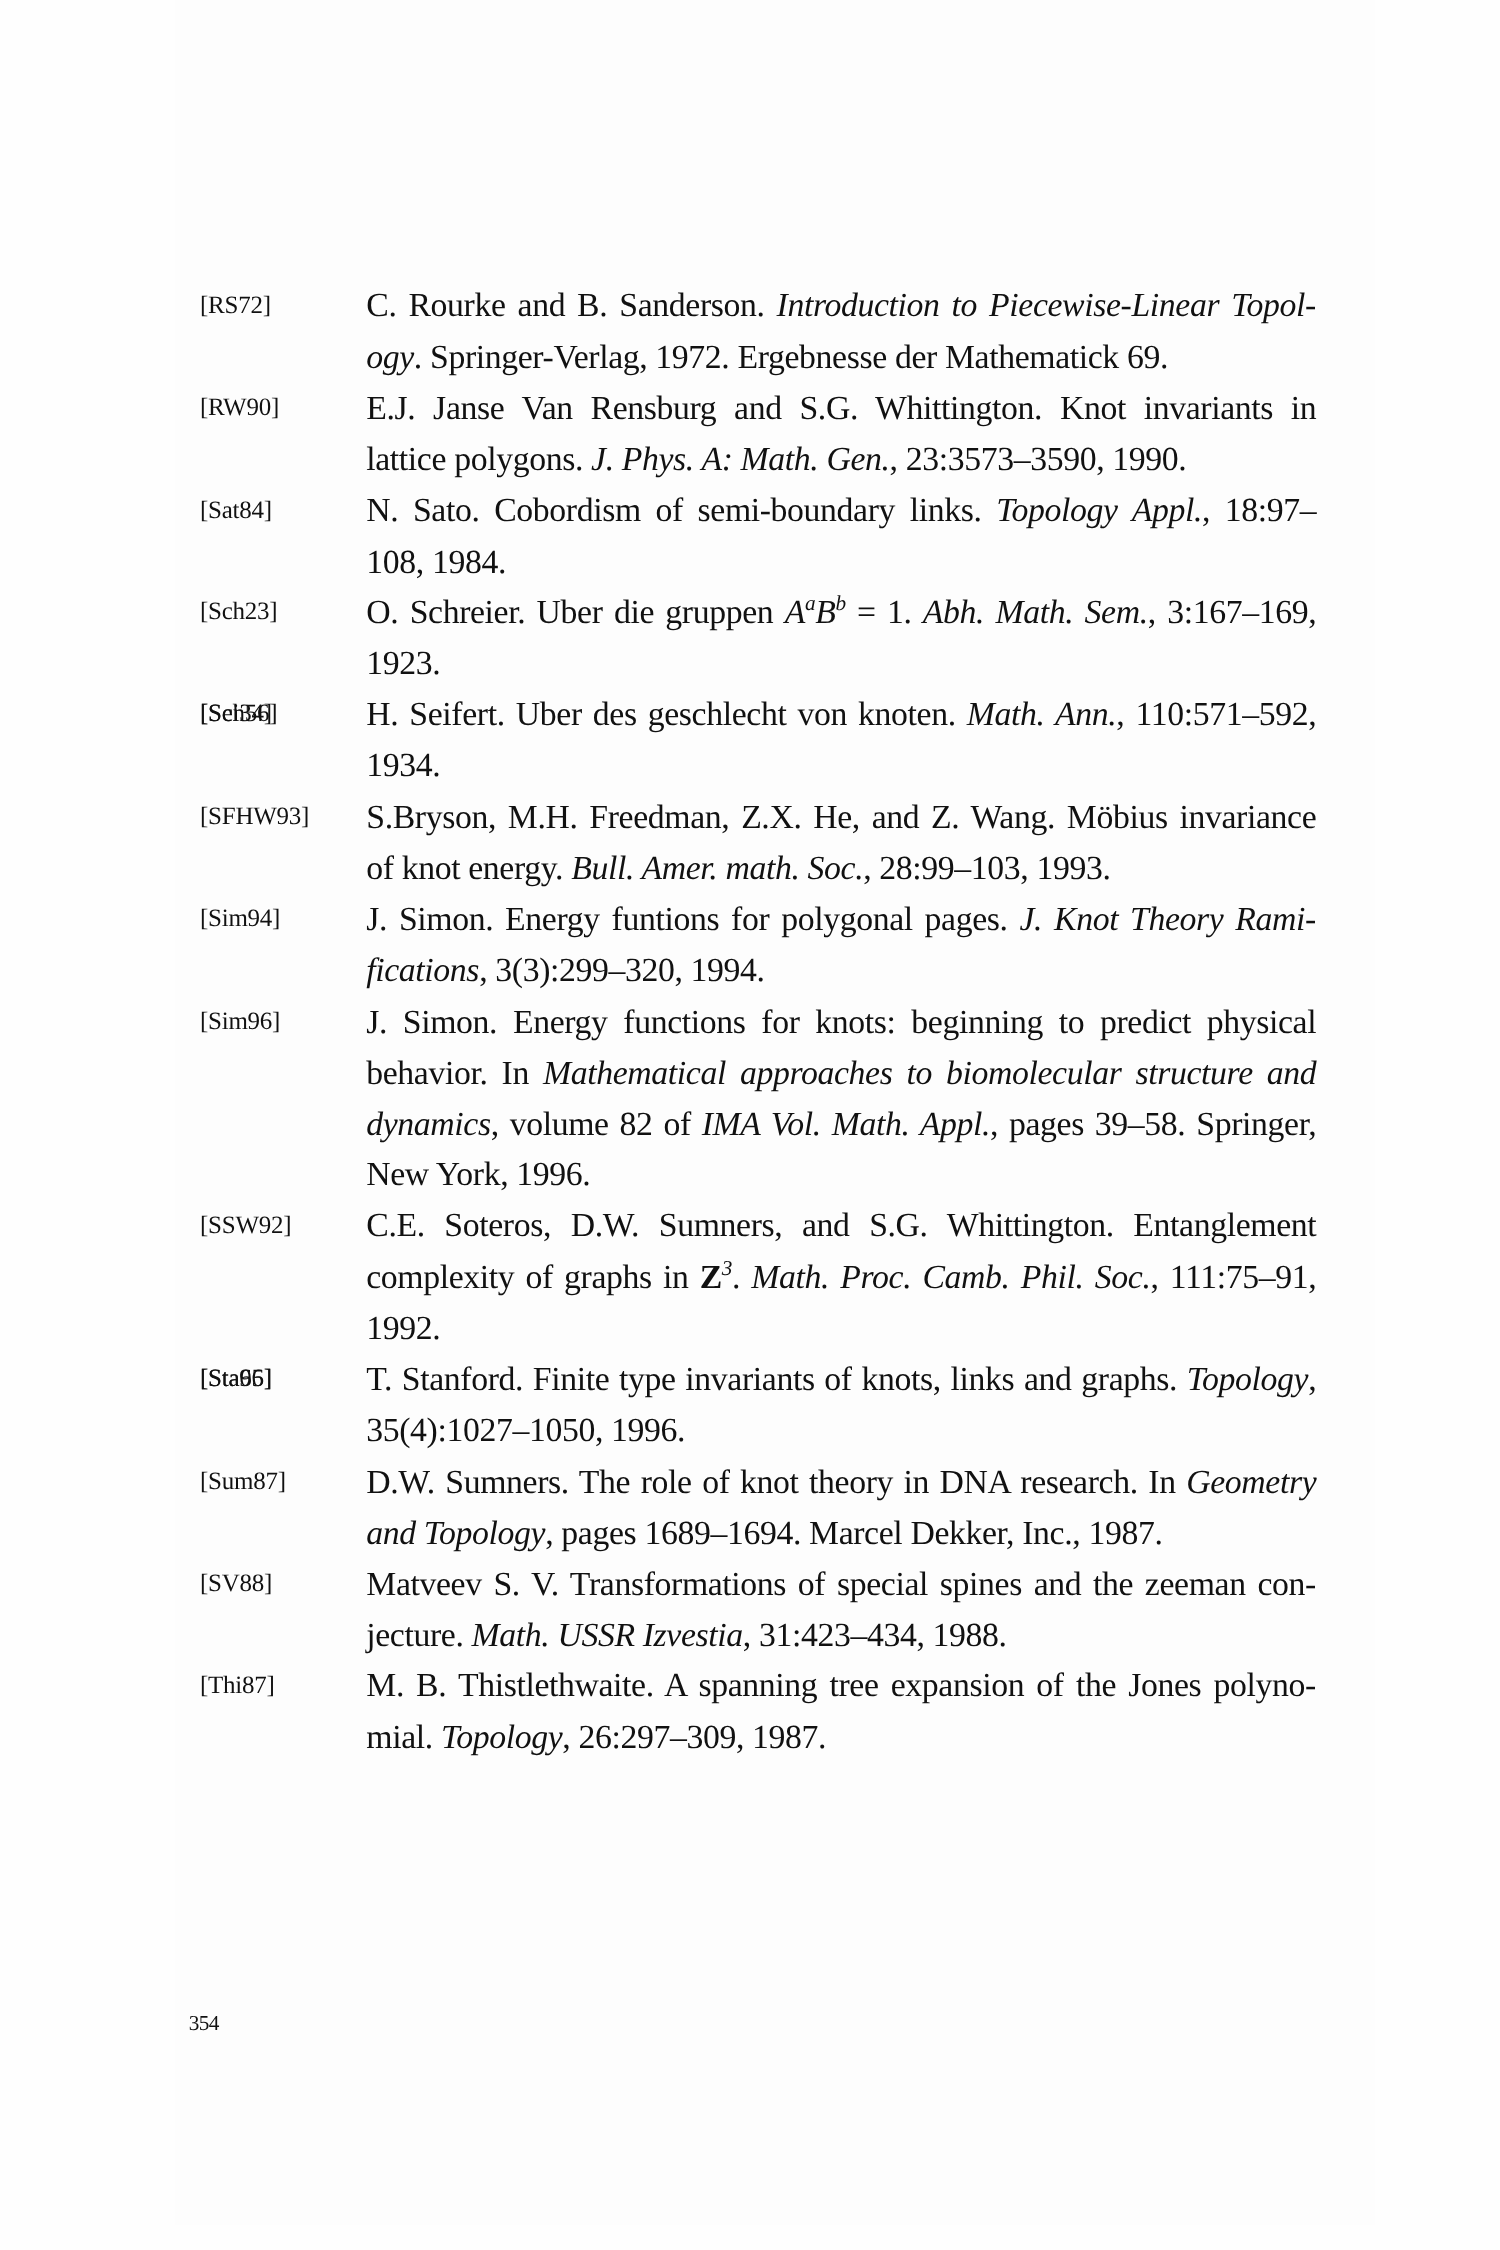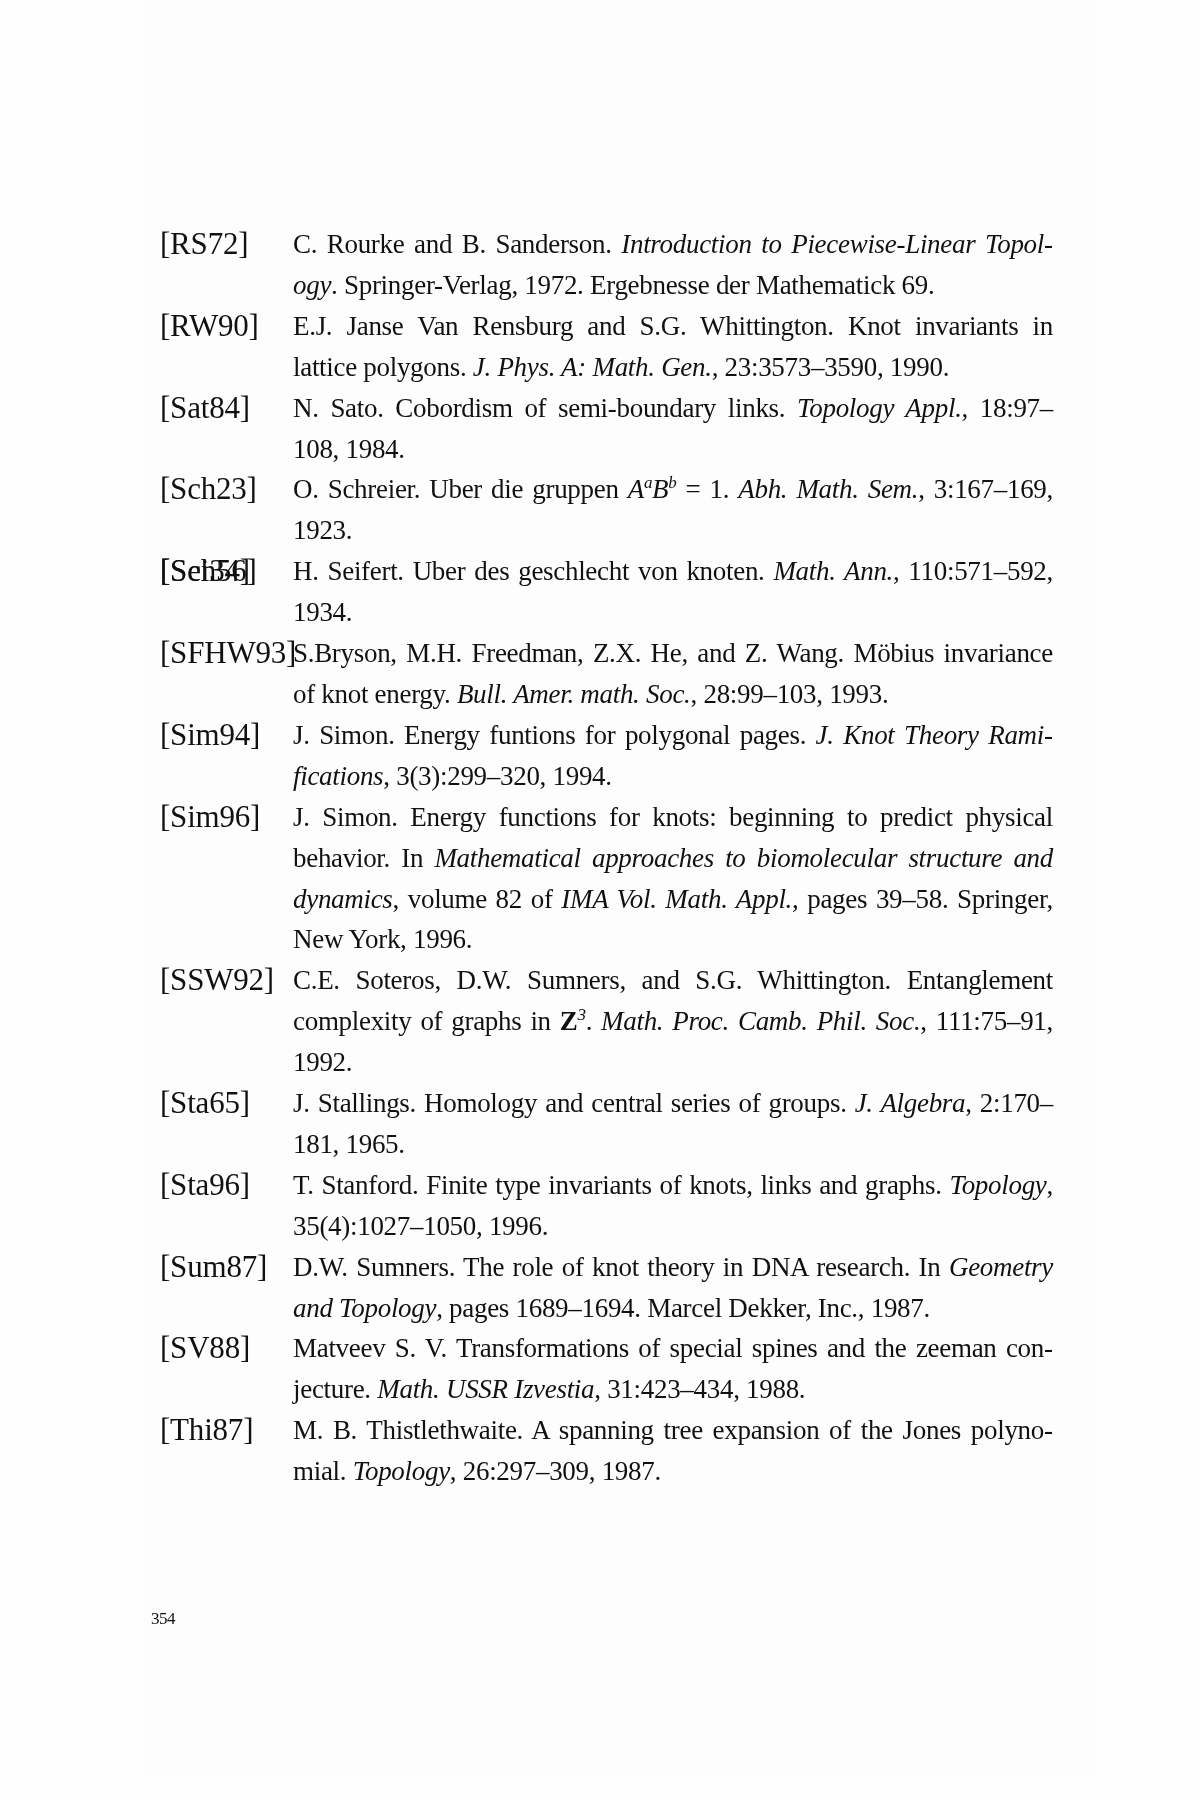--- a/index.html
+++ b/index.html
@@ -10,21 +10,21 @@
   .page-shade {
     position: absolute; left: 140px; top: 0; width: 960px; height: 1780px;
     background: #fdfdfd;
   }
   .bib {
     position: absolute; left: 0; top: 224px; width: 1200px;
   }
   .entry { position: relative; }
   .label {
     position: absolute; left: 160px; top: 0;
-    font-size: 31px; line-height: 40.9px; white-space: nowrap; letter-spacing: -0.2px;
+    font-size: 20px; line-height: 40.9px; white-space: nowrap; letter-spacing: -0.2px;
   }
   .text {
     margin-left: 293px; width: 760px;
     font-size: 27px; line-height: 40.9px; text-align: justify; letter-spacing: -0.3px;
     hyphens: manual;
   }
   .text i { font-style: italic; }
   .text b { font-weight: bold; }
   sup { font-size: 17px; line-height: 0; vertical-align: 10px; font-style: italic; }
   .page-number {
@@ -71,21 +71,20 @@
     <div class="entry">
       <span class="label">[Sim96]</span>
       <div class="text"><span>J. Simon. Energy functions for knots: beginning to predict physical behavior. In </span><i>Mathematical approaches to biomolecular structure and dynamics</i><span>, volume 82 of </span><i>IMA Vol. Math. Appl.</i><span>, pages 39–58. Springer, New York, 1996.</span></div>
     </div>
     <div class="entry">
       <span class="label">[SSW92]</span>
       <div class="text"><span>C.E. Soteros, D.W. Sumners, and S.G. Whittington. Entanglement complexity of graphs in </span><b>Z</b><sup>3</sup><span>. </span><i>Math. Proc. Camb. Phil. Soc.</i><span>, 111:75–91, 1992.</span></div>
     </div>
     <div class="entry">
       <span class="label">[Sta65]</span>
-      <div class="text"><span>J. Stallings. Homology and central series of groups. </span><i>J. Algebra</i><span>, 2:170–181, 1965.</span></div>
     </div>
     <div class="entry">
       <span class="label">[Sta96]</span>
       <div class="text"><span>T. Stanford. Finite type invariants of knots, links and graphs. </span><i>Topol­ogy</i><span>, 35(4):1027–1050, 1996.</span></div>
     </div>
     <div class="entry">
       <span class="label">[Sum87]</span>
       <div class="text"><span>D.W. Sumners. The role of knot theory in DNA research. In </span><i>Geometry and Topology</i><span>, pages 1689–1694. Marcel Dekker, Inc., 1987.</span></div>
     </div>
     <div class="entry">

